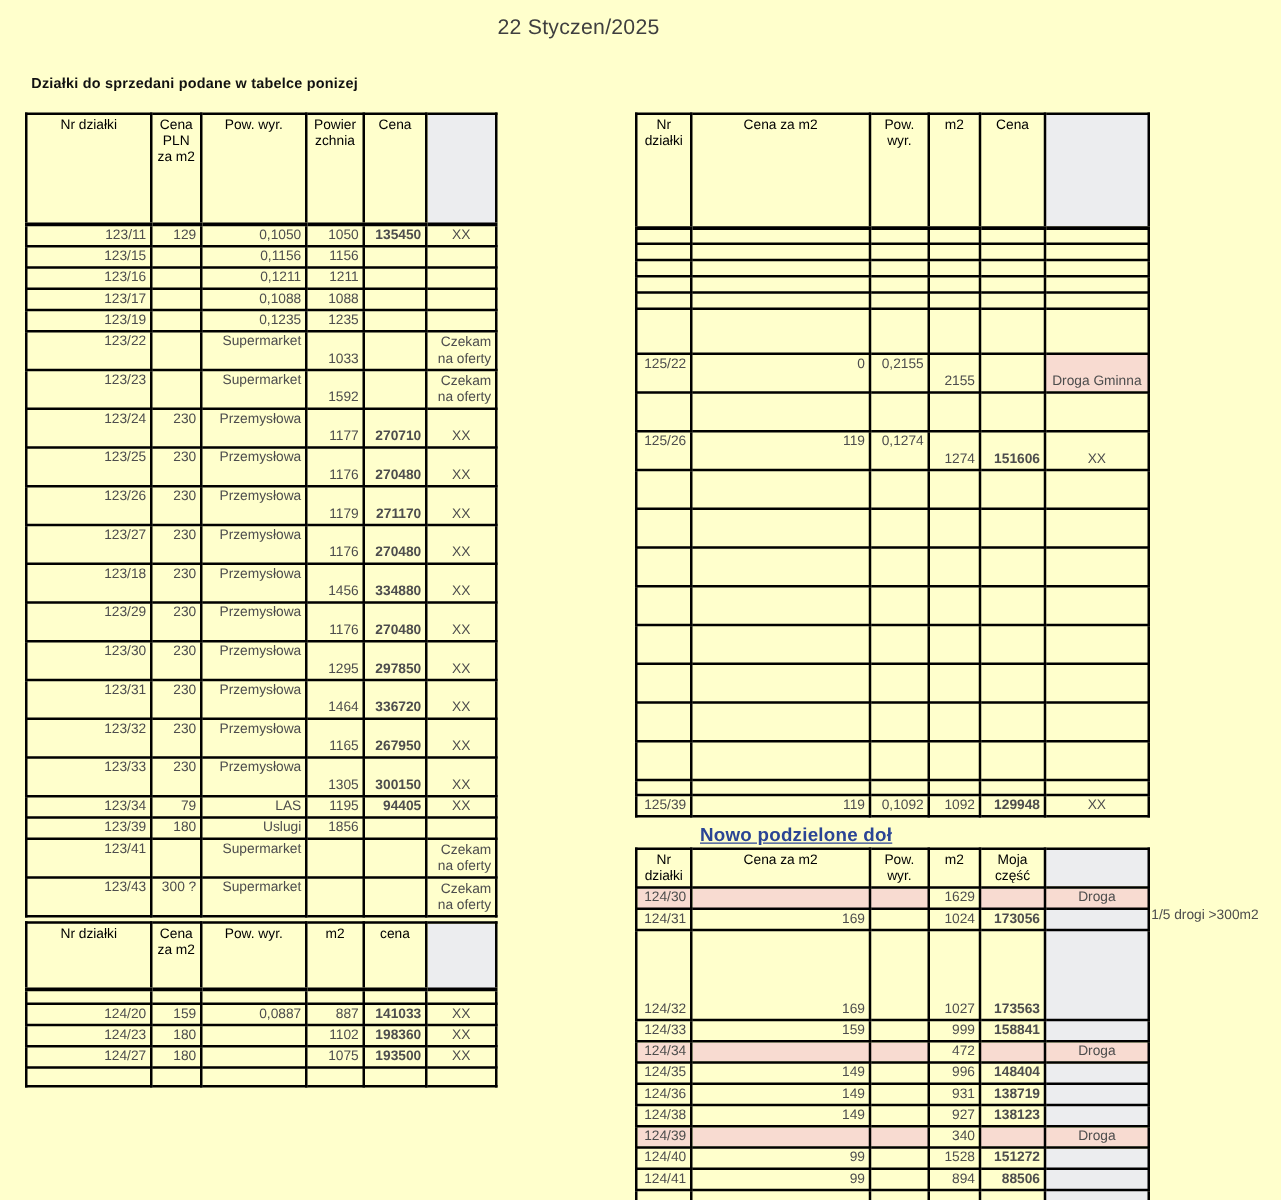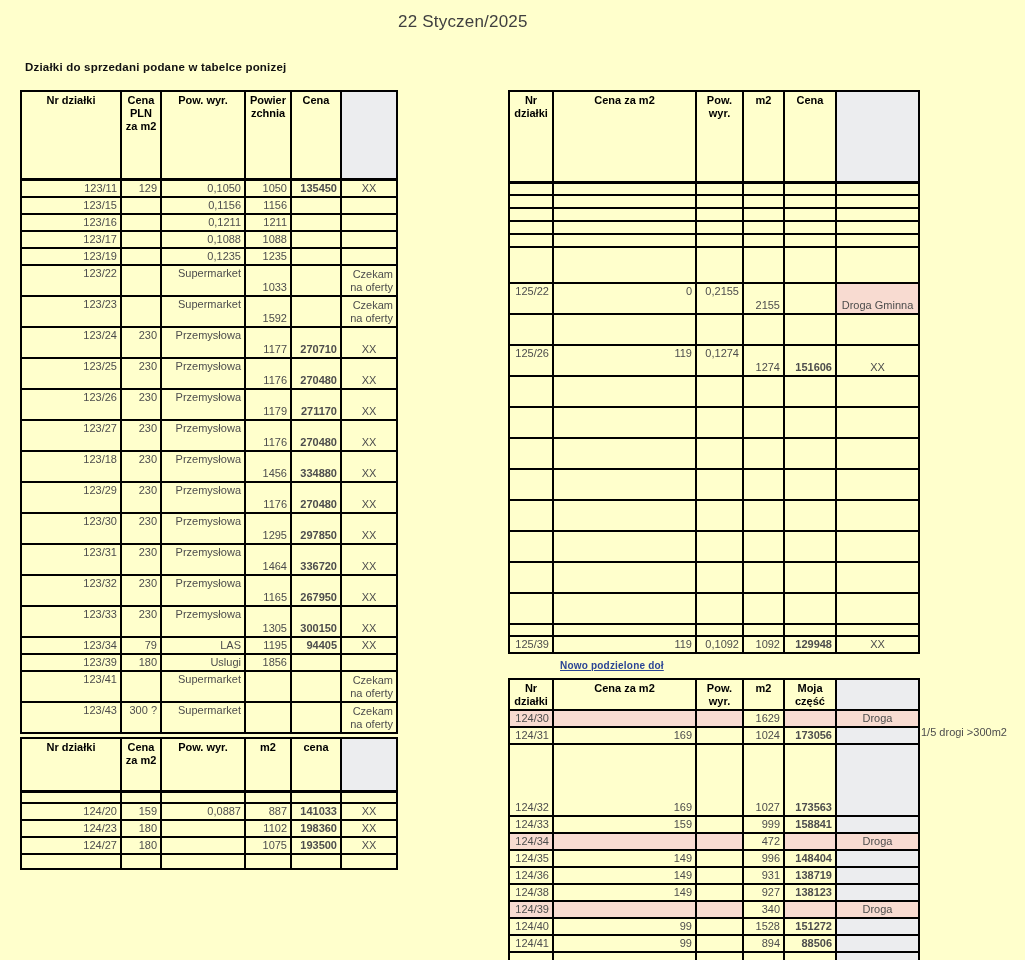--- a/index.html
+++ b/index.html
@@ -5,34 +5,34 @@
   html,body{margin:0;padding:0;}
   body{
     width:1025px;height:960px;position:relative;
     background:#FFFFCC;
     font-family:"Liberation Sans",sans-serif;
     color:#000;
   }
   .abs{position:absolute;}
   .doc-date{left:398px;top:12px;font-size:17px;color:#3f3f3f;letter-spacing:.2px;}
   .doc-title{left:25px;top:61px;font-size:11.5px;font-weight:bold;color:#111;letter-spacing:.2px;}
-  .sub-title{left:560px;top:660px;font-size:10px;font-weight:bold;color:#2B4595;text-decoration:underline;letter-spacing:.2px;}
+  .sub-title{left:560px;top:660px;font-size:15px;font-weight:bold;color:#2B4595;text-decoration:underline;letter-spacing:.2px;}
   .side-note{left:921px;top:726px;font-size:11px;color:#4d4d4d;}
 
   table.tbl{position:absolute;border-collapse:collapse;table-layout:fixed;}
   .tbl th,.tbl td{
     border:2px solid #000;
     font-size:11px;line-height:13px;
     padding:1px 3px;
     overflow:hidden;
     background:#FFFFCC;
     color:#4d4d4d;
   }
   .tbl thead th{
-    font-weight:bold;color:#000;
+    font-weight:normal;color:#000;
     vertical-align:top;text-align:center;
     white-space:pre-line;
     border-bottom:3px solid #000;
     padding-top:2px;
   }
   #t4.tbl thead th{border-bottom:2px solid #000;}
   #t1 thead tr{height:88px;}
   #t2 thead tr{height:53px;}
   #t3 thead tr{height:91px;}
   #t4 thead tr{height:28px;}

